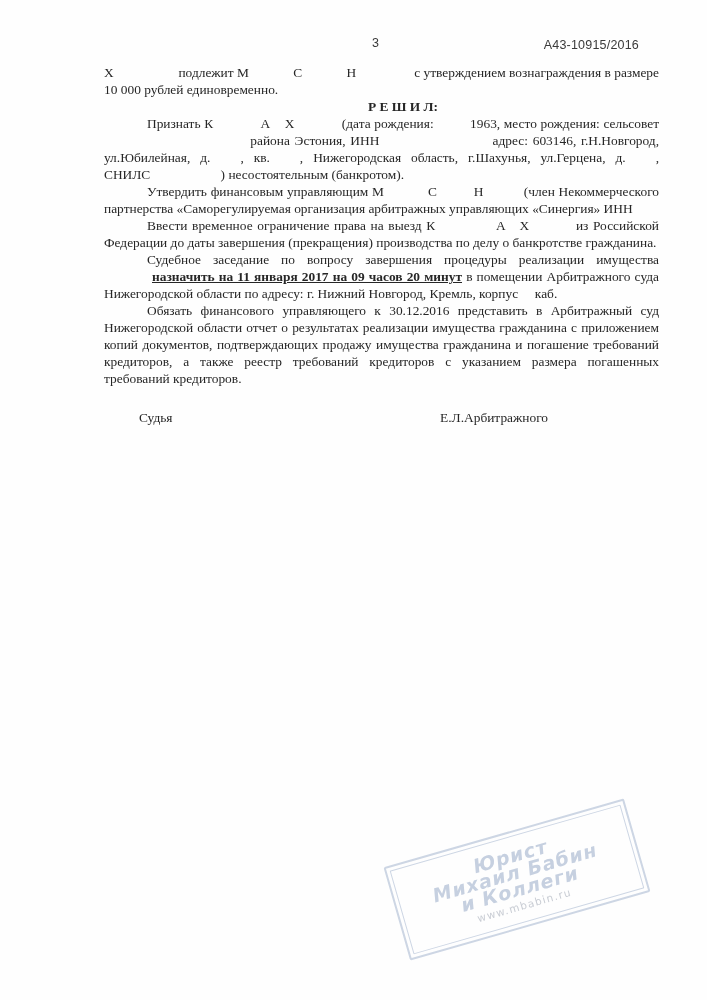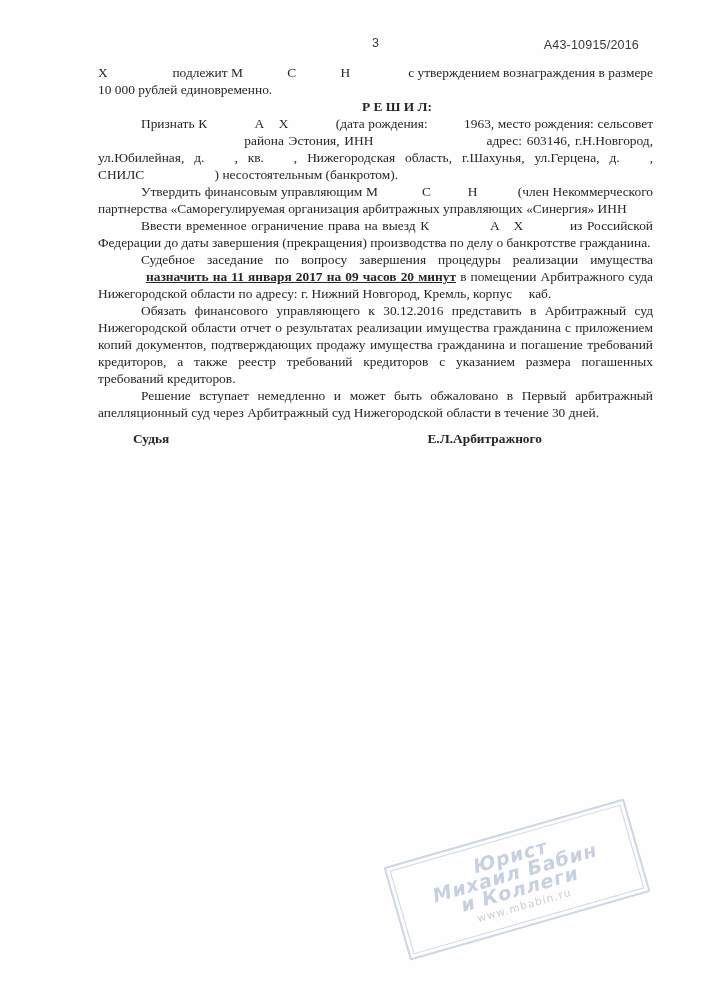--- a/index.html
+++ b/index.html
@@ -24,21 +24,21 @@
   .page-number {
     position: absolute; left: 50%; transform: translateX(-50%);
     top: 0;
   }
   .case-number {
     position: absolute; right: 14px; top: 2px;
     letter-spacing: 0.2px;
   }
   .content {
     position: absolute;
-    left: 98px; top: 64px; width: 555px;
+    left: 104px; top: 64px; width: 555px;
     font-size: 13.4px;
     line-height: 17px;
     text-align: justify;
     color: #262626;
   }
   .content p {
     margin: 0;
     text-indent: 43px;
   }
   .content p.no-indent { text-indent: 0; }
@@ -47,24 +47,24 @@
     text-align: center;
     text-indent: 0;
     margin: 0;
   }
   .bold-underline {
     font-weight: bold;
     text-decoration: underline;
     margin-left: 48px;
   }
   .signature-row {
-    margin-top: 9px;
+    margin-top: 22px;
     display: flex;
     justify-content: space-between;
-    font-weight: bold;
+    font-weight: normal;
     padding-left: 35px;
     padding-right: 111px;
     text-align: left;
   }
   .stamp {
     position: absolute;
     left: 392px; top: 831px;
     width: 250px; height: 97px;
     border: 2px solid #cdd6e4;
     border-radius: 2px;
@@ -112,21 +112,20 @@
   </div>
 
   <div class="content">
     <p class="no-indent">Х&nbsp;&nbsp;&nbsp;&nbsp;&nbsp;&nbsp;&nbsp;&nbsp;&nbsp;&nbsp;&nbsp;&nbsp;&nbsp;&nbsp;&nbsp;&nbsp;&nbsp;&nbsp; подлежит М&nbsp;&nbsp;&nbsp;&nbsp;&nbsp;&nbsp;&nbsp;&nbsp;&nbsp;&nbsp;&nbsp;&nbsp; С&nbsp;&nbsp;&nbsp;&nbsp;&nbsp;&nbsp;&nbsp;&nbsp;&nbsp;&nbsp;&nbsp;&nbsp; Н&nbsp;&nbsp;&nbsp;&nbsp;&nbsp;&nbsp;&nbsp;&nbsp;&nbsp;&nbsp;&nbsp;&nbsp;&nbsp;&nbsp;&nbsp;&nbsp; с утверждением вознаграждения в размере 10 000 рублей единовременно.</p>
     <p class="ruling-heading">Р Е Ш И Л:</p>
     <p>Признать К&nbsp;&nbsp;&nbsp;&nbsp;&nbsp;&nbsp;&nbsp;&nbsp;&nbsp;&nbsp;&nbsp;&nbsp; А&nbsp;&nbsp;&nbsp; Х&nbsp;&nbsp;&nbsp;&nbsp;&nbsp;&nbsp;&nbsp;&nbsp;&nbsp;&nbsp;&nbsp;&nbsp; (дата рождения: &nbsp;&nbsp;&nbsp;&nbsp;&nbsp;&nbsp;&nbsp;&nbsp; 1963, место рождения: сельсовет &nbsp;&nbsp;&nbsp;&nbsp;&nbsp;&nbsp;&nbsp;&nbsp;&nbsp;&nbsp;&nbsp;&nbsp;&nbsp;&nbsp;&nbsp;&nbsp;&nbsp;&nbsp;&nbsp;&nbsp;&nbsp;&nbsp;&nbsp;&nbsp;&nbsp;&nbsp;&nbsp;&nbsp;&nbsp;&nbsp; района Эстония, ИНН &nbsp;&nbsp;&nbsp;&nbsp;&nbsp;&nbsp;&nbsp;&nbsp;&nbsp;&nbsp;&nbsp;&nbsp;&nbsp;&nbsp;&nbsp;&nbsp;&nbsp;&nbsp;&nbsp;&nbsp;&nbsp;&nbsp; адрес: 603146, г.Н.Новгород, ул.Юбилейная, д.&nbsp;&nbsp;&nbsp;, кв.&nbsp;&nbsp;&nbsp;, Нижегородская область, г.Шахунья, ул.Герцена, д.&nbsp;&nbsp;&nbsp;, СНИЛС&nbsp;&nbsp;&nbsp;&nbsp;&nbsp;&nbsp;&nbsp;&nbsp;&nbsp;&nbsp;&nbsp;&nbsp;&nbsp;&nbsp;&nbsp;&nbsp;&nbsp;&nbsp;&nbsp;&nbsp; ) несостоятельным (банкротом).</p>
     <p>Утвердить финансовым управляющим М&nbsp;&nbsp;&nbsp;&nbsp;&nbsp;&nbsp;&nbsp;&nbsp;&nbsp;&nbsp;&nbsp; С&nbsp;&nbsp;&nbsp;&nbsp;&nbsp;&nbsp;&nbsp;&nbsp;&nbsp; Н&nbsp;&nbsp;&nbsp;&nbsp;&nbsp;&nbsp;&nbsp;&nbsp;&nbsp;&nbsp; (член Некоммерческого партнерства «Саморегулируемая организация арбитражных управляющих «Синергия» ИНН</p>
     <p>Ввести временное ограничение права на выезд К&nbsp;&nbsp;&nbsp;&nbsp;&nbsp;&nbsp;&nbsp;&nbsp;&nbsp;&nbsp;&nbsp;&nbsp; А&nbsp;&nbsp; Х&nbsp;&nbsp;&nbsp;&nbsp;&nbsp;&nbsp;&nbsp;&nbsp;&nbsp; из Российской Федерации до даты завершения (прекращения) производства по делу о банкротстве гражданина.</p>
     <p><span>Судебное заседание по вопросу завершения процедуры реализации имущества </span><span class="bold-underline">назначить на 11 января 2017 на 09 часов 20 минут</span><span> в помещении Арбитражного суда Нижегородской области по адресу: г. Нижний Новгород, Кремль, корпус &nbsp;&nbsp;&nbsp; каб.</span></p>
     <p>Обязать финансового управляющего к 30.12.2016 представить в Арбитражный суд Нижегородской области отчет о результатах реализации имущества гражданина с приложением копий документов, подтверждающих продажу имущества гражданина и погашение требований кредиторов, а также реестр требований кредиторов с указанием размера погашенных требований кредиторов.</p>
-    <p>Решение вступает немедленно и может быть обжаловано в Первый арбитражный апелляционный суд через Арбитражный суд Нижегородской области в течение 30 дней.</p>
 
     <div class="signature-row">
       <span>Судья</span>
       <span>Е.Л.Арбитражного</span>
     </div>
   </div>
 
   <div class="stamp">
     <div class="stamp-inner">
       <div class="stamp-line">Юрист</div>

